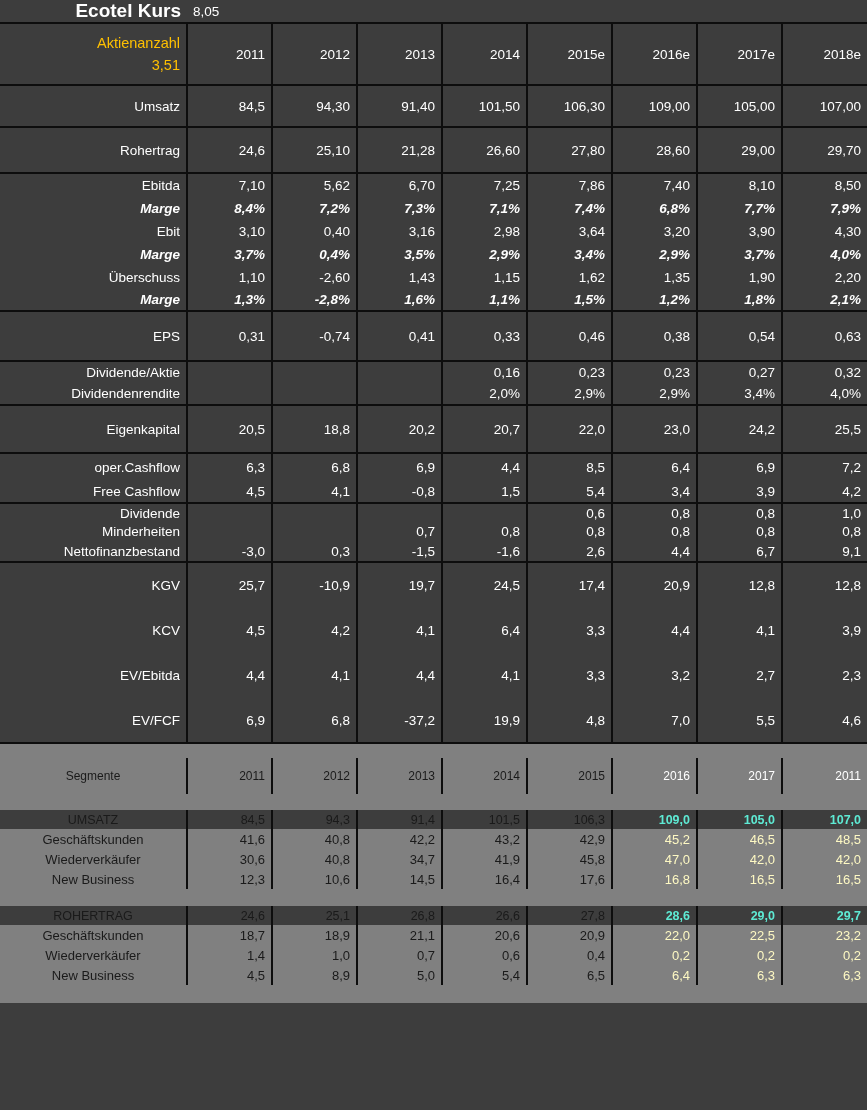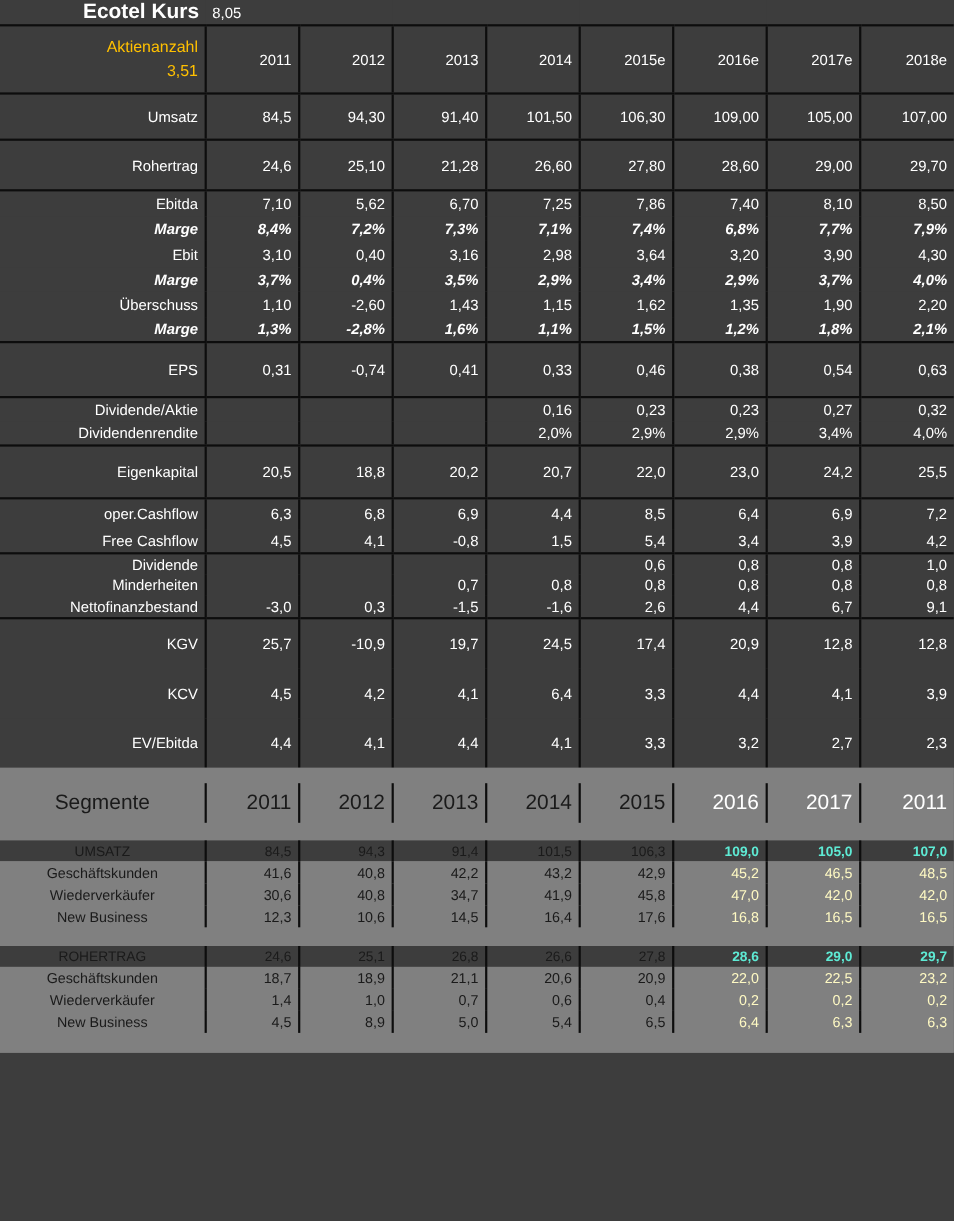--- a/index.html
+++ b/index.html
@@ -52,21 +52,21 @@
   table.seg{border-collapse:collapse;table-layout:fixed;width:867px;}
   table.seg td{
     padding:0 6px;vertical-align:middle;font-size:13px;
     background:#808080;color:#1a1a1a;text-align:right;white-space:nowrap;
   }
   table.seg td.label{text-align:center;}
   table.seg td.vsep{border-left:2px solid #0d0d0d;}
   table.seg tr.band td{background:#3d3d3d;color:#1a1a1a;font-size:12.5px;}
   table.seg tr.band td.est{color:#5eead4;font-weight:bold;}
   table.seg td.est{color:#fef9c3;}
-  table.seg tr.seghdr td{font-size:19px;color:#1a1a1a;}
+  table.seg tr.seghdr td{font-size:12px;color:#1a1a1a;}
   table.seg tr.seghdr td.est{color:#ffffff;padding-left:16px;}
 </style>
 </head>
 <body>
 
 <div class="sheet">
 
   <table class="grid">
     <colgroup>
       <col class="lbl">
@@ -318,20 +318,31 @@
           <td class="label gold">EV/Ebitda</td>
           <td class="vsep gold">4,4</td>
           <td class="vsep gold">4,1</td>
           <td class="vsep gold">4,4</td>
           <td class="vsep gold">4,1</td>
           <td class="vsep gold">3,3</td>
           <td class="vsep gold">3,2</td>
           <td class="vsep gold">2,7</td>
           <td class="vsep gold">2,3</td>
         </tr>
+        <tr class="brow-bot" style="height:45px">
+          <td class="label gold">EV/FCF</td>
+          <td class="vsep gold">6,9</td>
+          <td class="vsep gold">6,8</td>
+          <td class="vsep gold">-37,2</td>
+          <td class="vsep gold">19,9</td>
+          <td class="vsep gold">4,8</td>
+          <td class="vsep gold">7,0</td>
+          <td class="vsep gold">5,5</td>
+          <td class="vsep gold">4,6</td>
+        </tr>
       </tbody>
   </table>
 
   <div class="segwrap">
     <table class="seg">
       <colgroup>
         <col class="lbl">
           <col class="yr">
           <col class="yr">
           <col class="yr">

